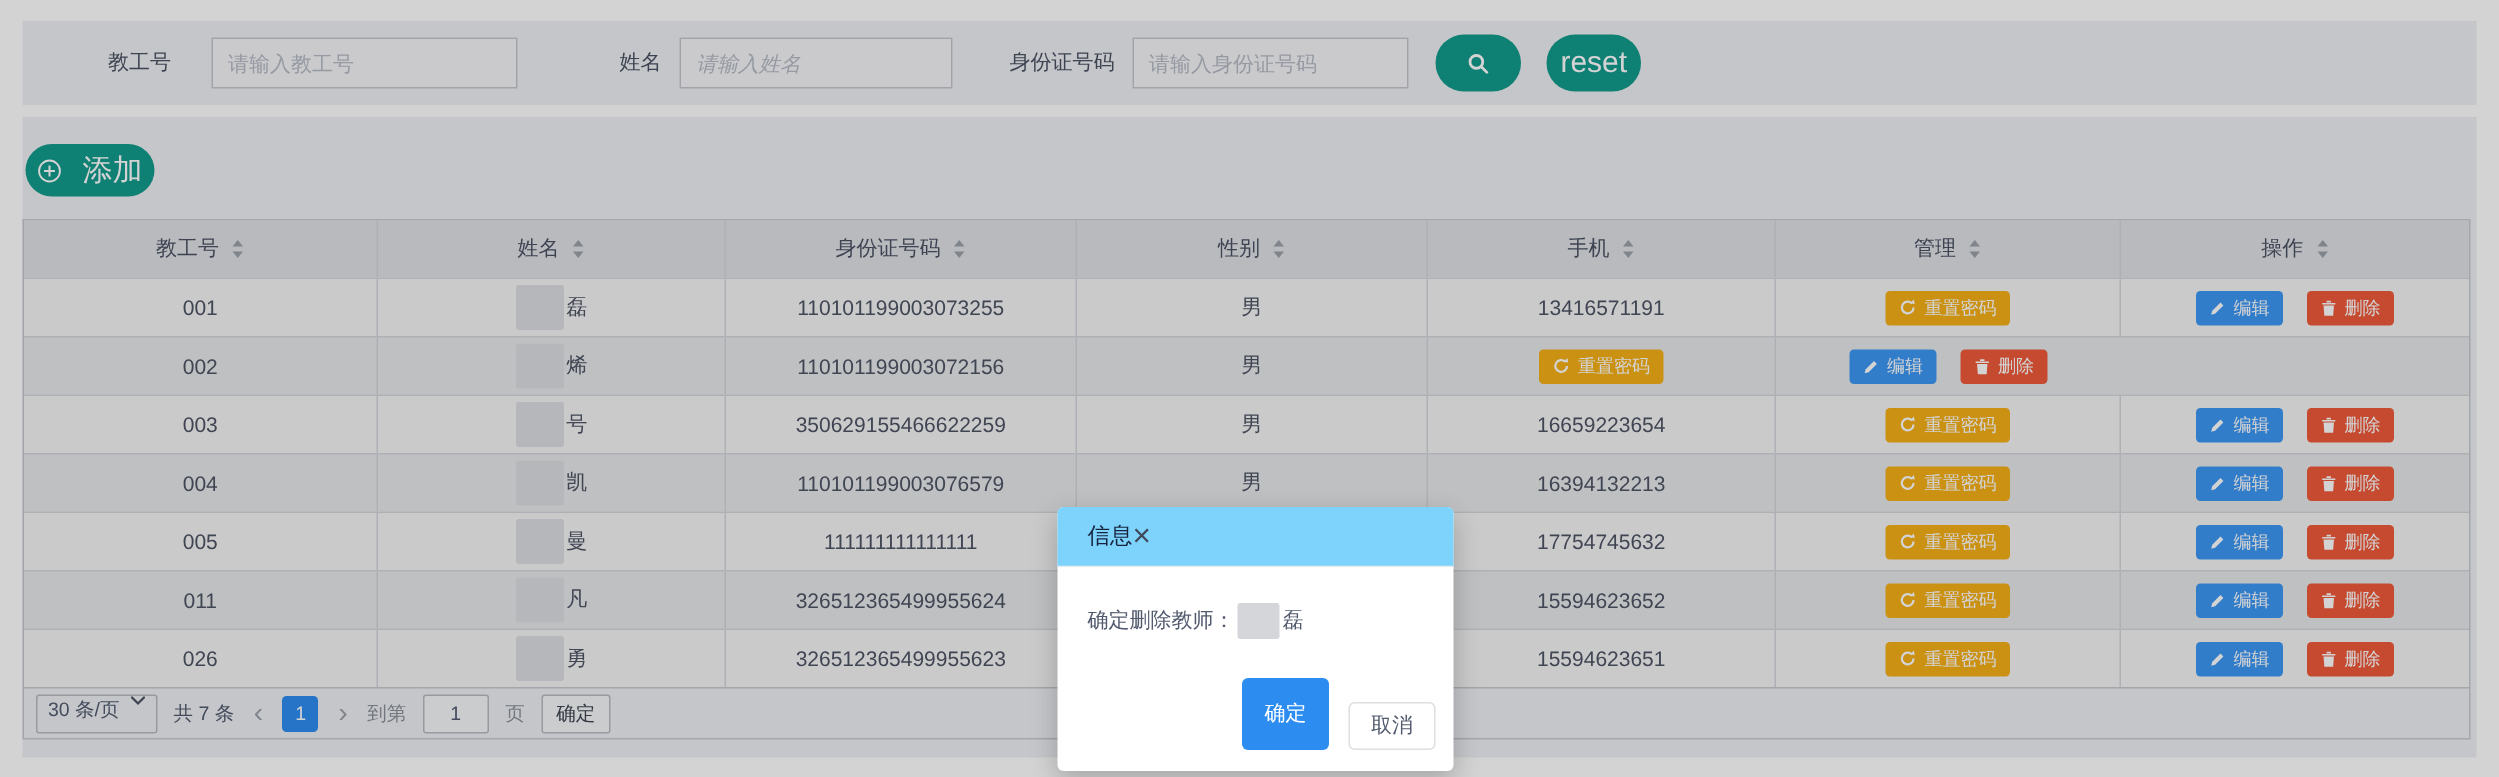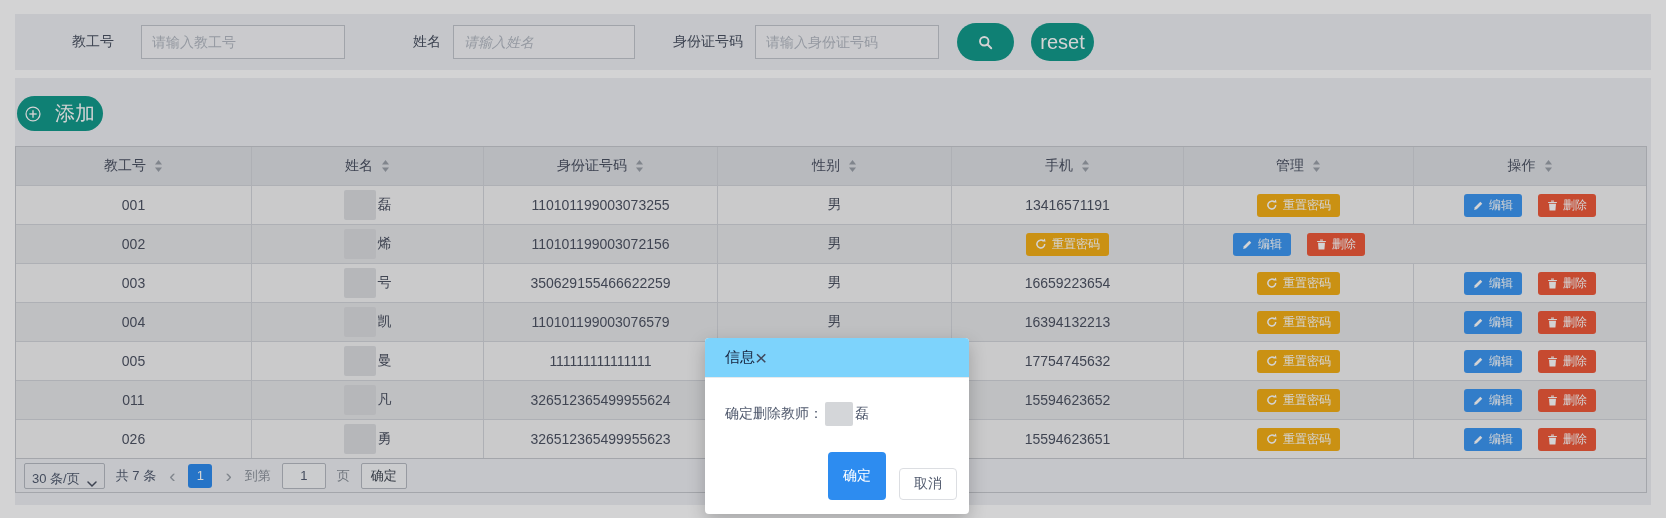--- a/index.html
+++ b/index.html
@@ -60,21 +60,21 @@
   }
   .btn-warn { background:#f5af14; }
   .btn-blue { background:#3b97f2; }
   .btn-red  { background:#ef5837; margin-left:10px; }
   
   .pagination {
     border-top:1px solid #c6c9ce; height:34px; display:flex; align-items:center;
     padding-left:8px; gap:11px; font-size:13px; color:#515a6e; background:#eef0f3;
   }
   .psize {
-    height:26px; border:1px solid #b6bac1; display:inline-flex; align-items:flex-end;
+    height:26px; border:1px solid #b6bac1; display:inline-flex; align-items:flex-start;
     gap:7px; padding:0 7px; cursor:pointer; background:#eef0f3; border-radius:2px;
   }
   .pg-arrow { color:#9aa0a8; font-size:19px; line-height:1; cursor:pointer; padding:0 2px; }
   .pg-cur {
     width:24px; height:24px; background:#2d8cf0; color:#fff; border-radius:3px;
     display:inline-flex; align-items:center; justify-content:center; font-size:13px; cursor:pointer;
   }
   .goto-input {
     width:44px; height:26px; border:1px solid #b6bac1; background:#f6f7f8;
     text-align:center; font-size:13px; color:#515a6e; outline:none; border-radius:2px;

